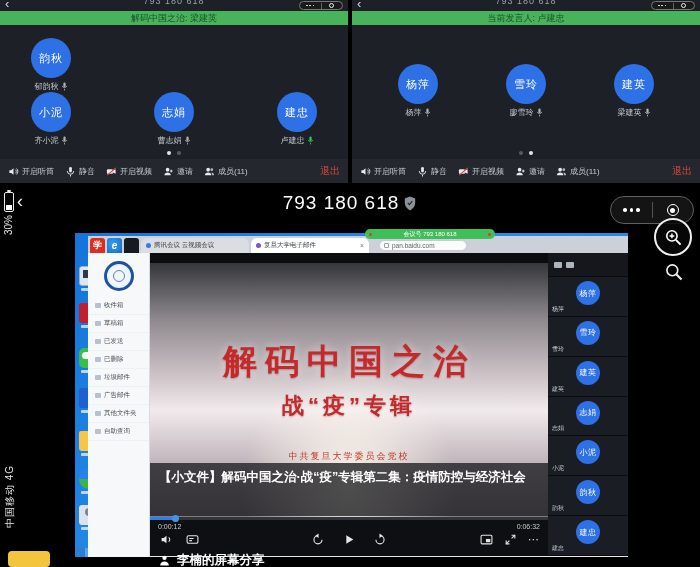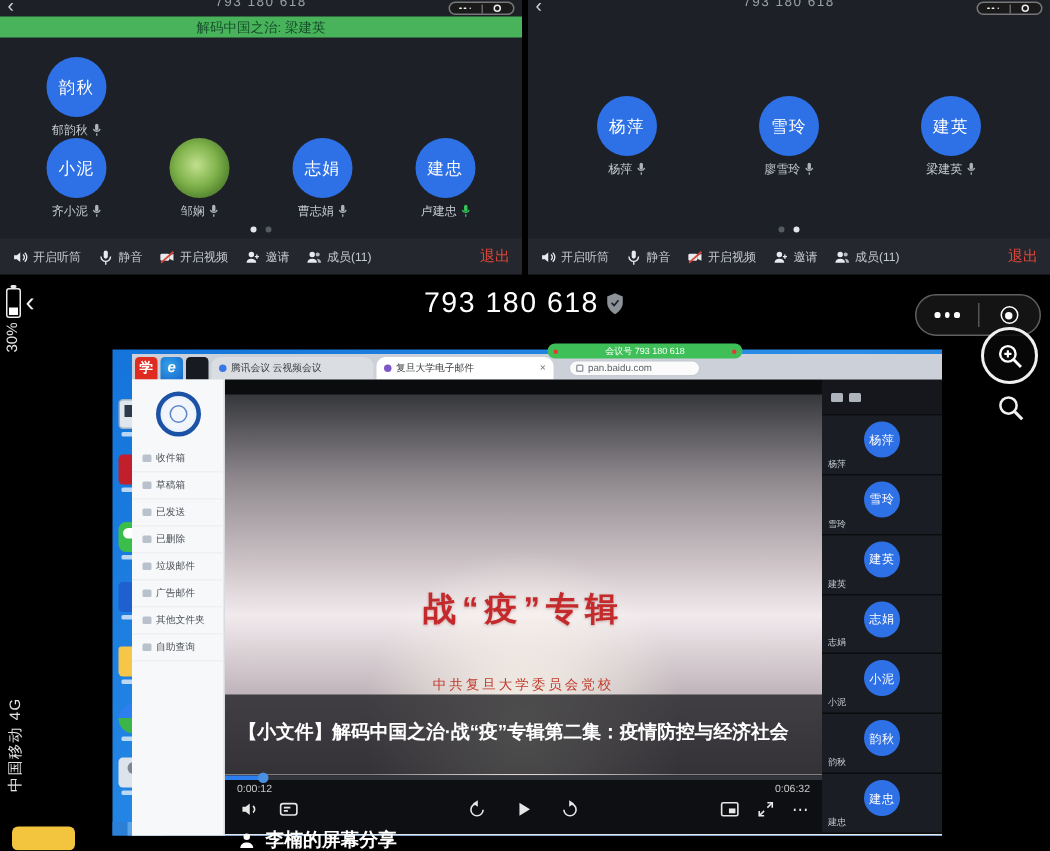--- a/index.html
+++ b/index.html
@@ -112,21 +112,21 @@
   .brand { position:absolute; left:14px; top:30px; display:flex; gap:5px; align-items:center; z-index:3; }
   .seal { width:20px; height:20px; border-radius:50%; border:2px solid #b3262b; position:relative; }
   .seal::after { content:""; position:absolute; inset:3px; border-radius:50%; border:1px solid #b3262b; }
   .brand .bt { color:#b3262b; }
   .brand .bt .l1 { font-size:13px; font-weight:bold; letter-spacing:2px; }
   .brand .bt .l2 { font-size:4px; letter-spacing:1.5px; }
   .vid-title { position:absolute; left:0; right:0; top:86px; text-align:center; color:#c4292c; font-size:34px; font-weight:bold; letter-spacing:8px; z-index:3;
     text-shadow:0 1px 2px rgba(110,20,20,.35), 0 0 8px rgba(255,255,255,.5); }
   .vid-sub { position:absolute; left:0; right:0; top:138px; text-align:center; color:#c4292c; font-size:22px; font-weight:bold; letter-spacing:4px; z-index:3; text-shadow:0 1px 2px rgba(110,20,20,.3); }
   .vid-wm { position:absolute; left:0; right:0; top:197px; text-align:center; color:#c0392b; font-size:9px; letter-spacing:2px; z-index:3; }
-  .caption { position:absolute; left:0; right:0; top:210px; height:53px; background:rgba(30,30,33,.78); color:#fff; font-size:12.5px; font-weight:600; line-height:1.6; padding:15px 9px; z-index:4; }
+  .caption { position:absolute; left:0; right:0; top:210px; height:53px; background:rgba(30,30,33,.78); color:#fff; font-size:12.5px; font-weight:600; line-height:1.6; padding:4px 9px; z-index:4; }
   .player { position:absolute; left:0; right:0; bottom:0; height:39px; background:#0e0f12; z-index:5; }
   .prog { position:absolute; top:0; left:0; right:0; height:3px; background:#32353b; }
   .prog .el { position:absolute; left:0; top:0; bottom:0; width:26px; background:#2d7ff0; }
   .prog .knob { position:absolute; left:22px; top:-2px; width:7px; height:7px; border-radius:50%; background:#4a90e2; }
   .ptime { position:absolute; top:6px; font-size:7px; color:#c9c9c9; }
   .ptime.l { left:8px; } .ptime.r { right:8px; }
   .pich { position:absolute; top:16px; display:flex; align-items:center; color:#e6e6e6; }
   .pich svg { width:13px; height:13px; }
   .pich.lft { left:10px; gap:13px; }
   .pich.ctr { left:50%; transform:translateX(-50%); gap:18px; }
@@ -187,30 +187,20 @@
         <div class="avatar av-blue">小泥</div>
         <div class="p-name">
             <span>齐小泥</span>
             <svg class="mic-s" viewBox="0 0 12 16">
               <rect x="4" y="1" width="4" height="8" rx="2" fill="currentColor"></rect>
               <path d="M2 7a4.2 4.2 0 008 0M6 12v3" stroke="currentColor" stroke-width="1.5" fill="none"></path>
             </svg>
           </div>
       </div>
       <div class="p-cell">
-        <div class="avatar av-photo-green"></div>
-        <div class="p-name">
-            <span>邹娴</span>
-            <svg class="mic-s" viewBox="0 0 12 16">
-              <rect x="4" y="1" width="4" height="8" rx="2" fill="currentColor"></rect>
-              <path d="M2 7a4.2 4.2 0 008 0M6 12v3" stroke="currentColor" stroke-width="1.5" fill="none"></path>
-            </svg>
-          </div>
-      </div>
-      <div class="p-cell">
         <div class="avatar av-blue">志娟</div>
         <div class="p-name">
             <span>曹志娟</span>
             <svg class="mic-s" viewBox="0 0 12 16">
               <rect x="4" y="1" width="4" height="8" rx="2" fill="currentColor"></rect>
               <path d="M2 7a4.2 4.2 0 008 0M6 12v3" stroke="currentColor" stroke-width="1.5" fill="none"></path>
             </svg>
           </div>
       </div>
       <div class="p-cell">
@@ -283,20 +273,21 @@
             <i></i>
             <i></i>
             <i></i>
           </span>
         <span class="div"></span>
         <span class="ring">
             <i></i>
           </span>
       </span>
     </div>
+    <div class="p-banner">当前发言人: 卢建忠</div>
 
     <div class="p-row center3">
       <div class="p-cell">
         <div class="avatar av-blue">杨萍</div>
         <div class="p-name">
             <span>杨萍</span>
             <svg class="mic-s" viewBox="0 0 12 16">
               <rect x="4" y="1" width="4" height="8" rx="2" fill="currentColor"></rect>
               <path d="M2 7a4.2 4.2 0 008 0M6 12v3" stroke="currentColor" stroke-width="1.5" fill="none"></path>
             </svg>
@@ -503,20 +494,21 @@
       </div>
     </div>
   </div>
 
   <div class="greenpill">
       <span>会议号 793 180 618</span>
     </div>
 
   <div class="vidwin">
     <div class="vid-bg"></div>
+    <div class="vid-title">解码中国之治</div>
     <div class="vid-sub">战“疫”专辑</div>
     <div class="vid-wm">中共复旦大学委员会党校</div>
     <div class="caption">
       <div>【小文件】解码中国之治·战“疫”专辑第二集：疫情防控与经济社会</div>
     </div>
     <div class="player">
       <div class="prog">
           <span class="el"></span>
           <span class="knob"></span>
         </div>

